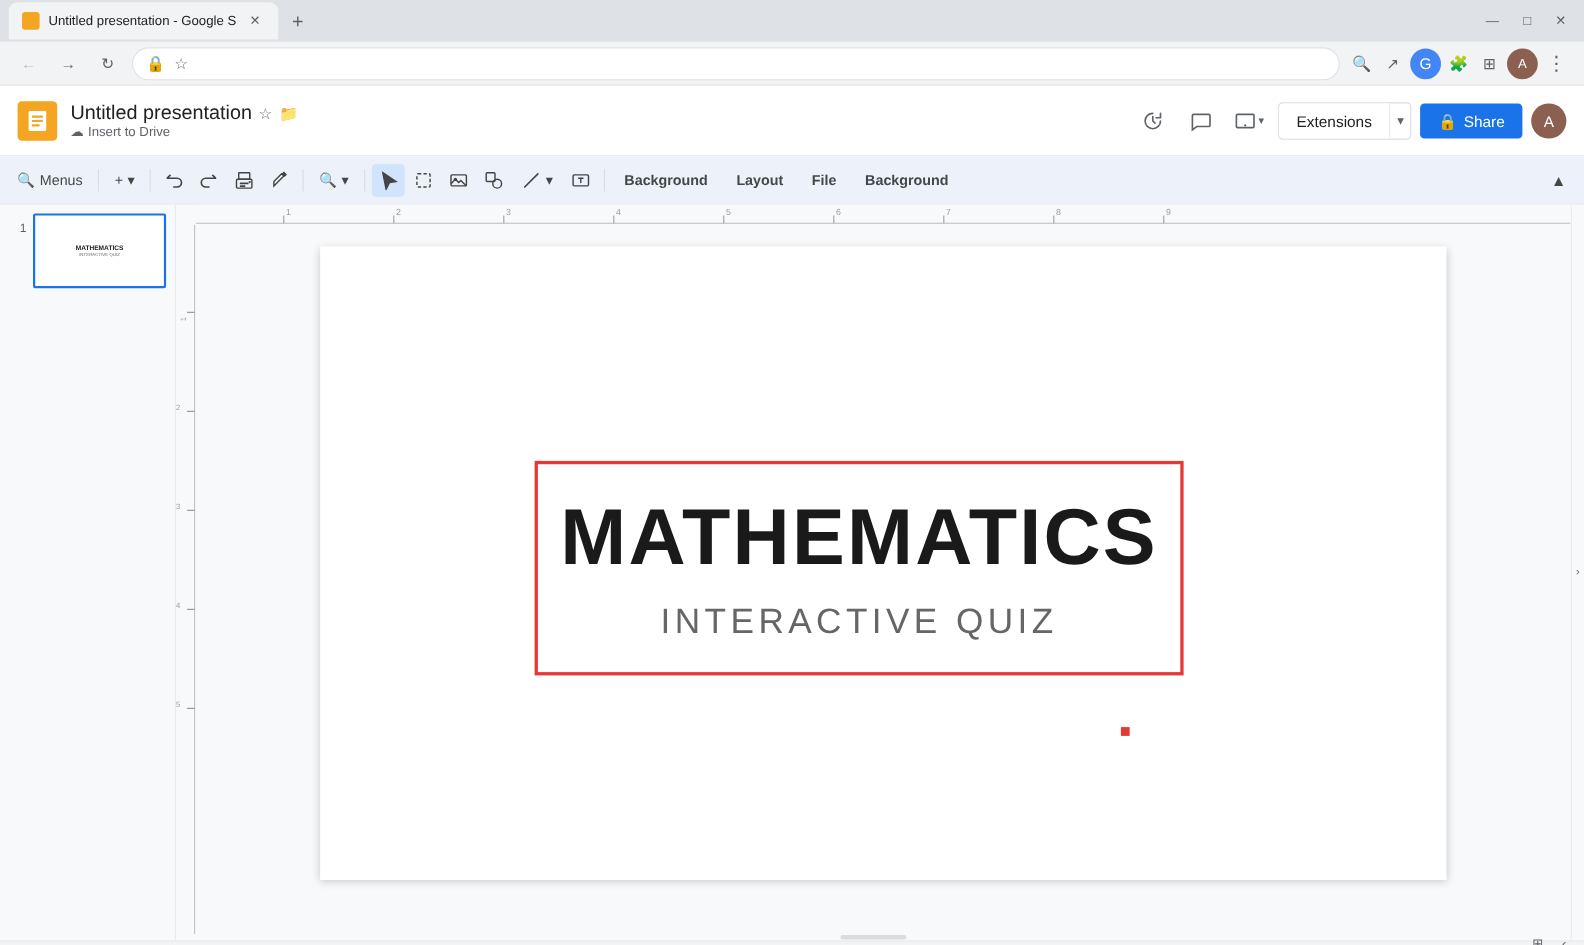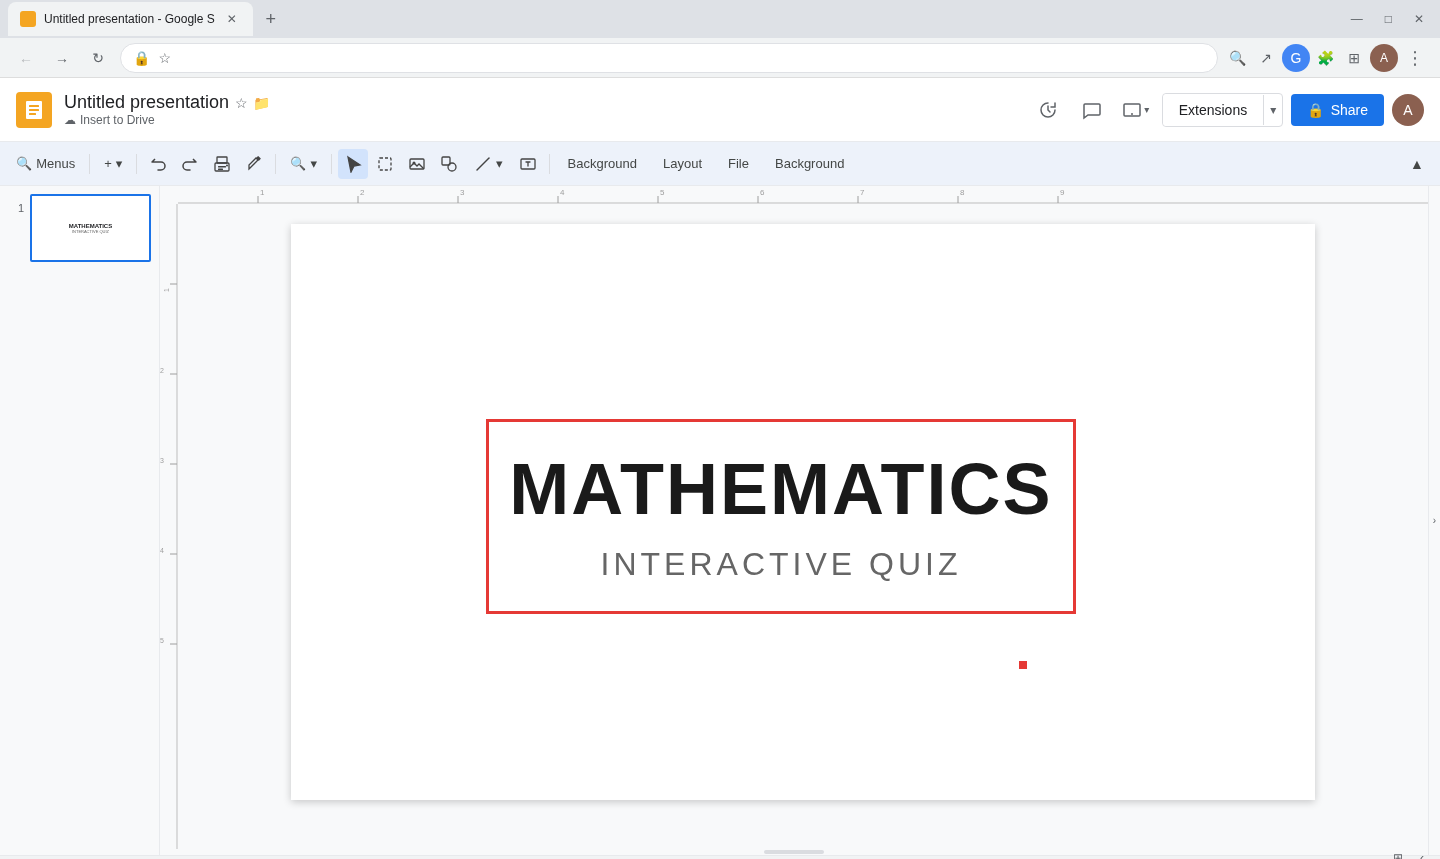--- a/index.html
+++ b/index.html
@@ -255,20 +255,21 @@
       display: flex; align-items: center; gap: 4px;
     }
     .toolbar-section-btn {
       padding: 4px 12px;
       border-radius: 16px;
       cursor: pointer;
       color: #444746;
       font-size: 13px;
       border: none;
       background: transparent;
+      font-weight: bold;
     }
 
     
     .main-content {
       display: flex;
       flex: 1;
       overflow: hidden;
     }
 
     

